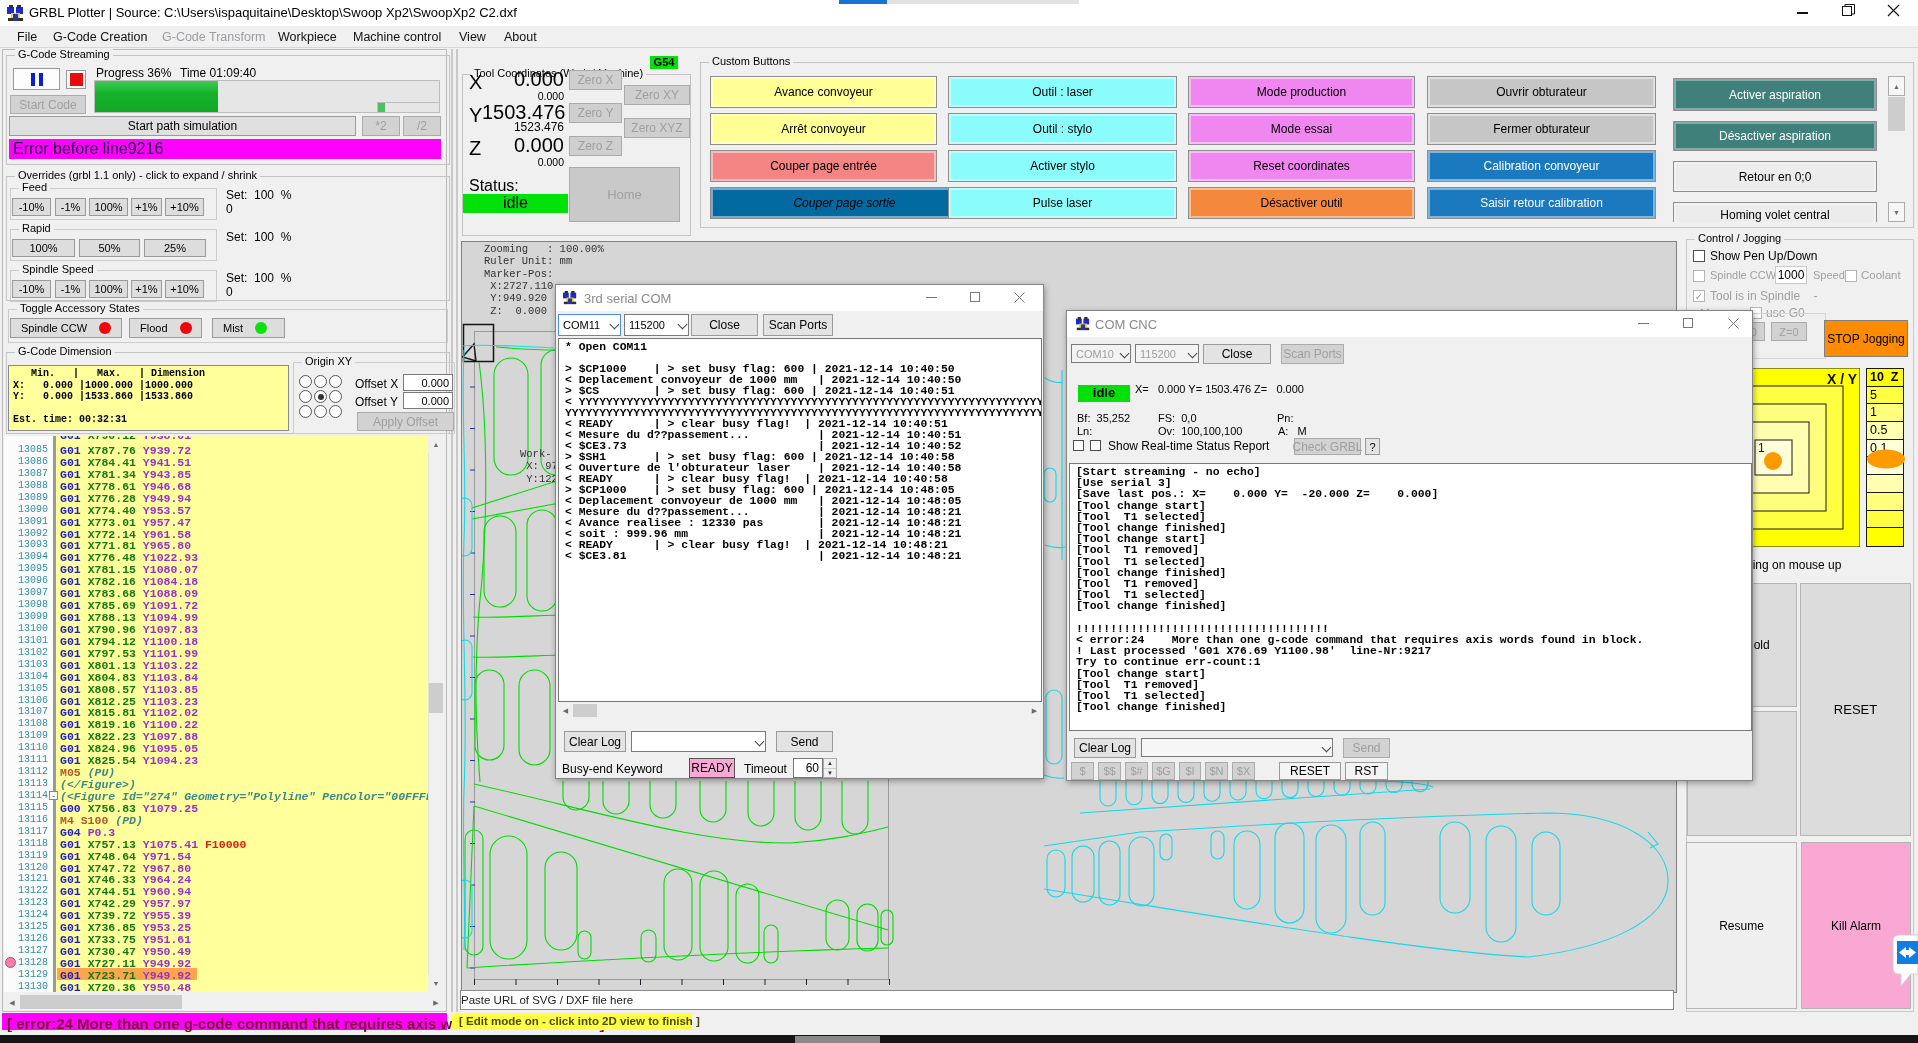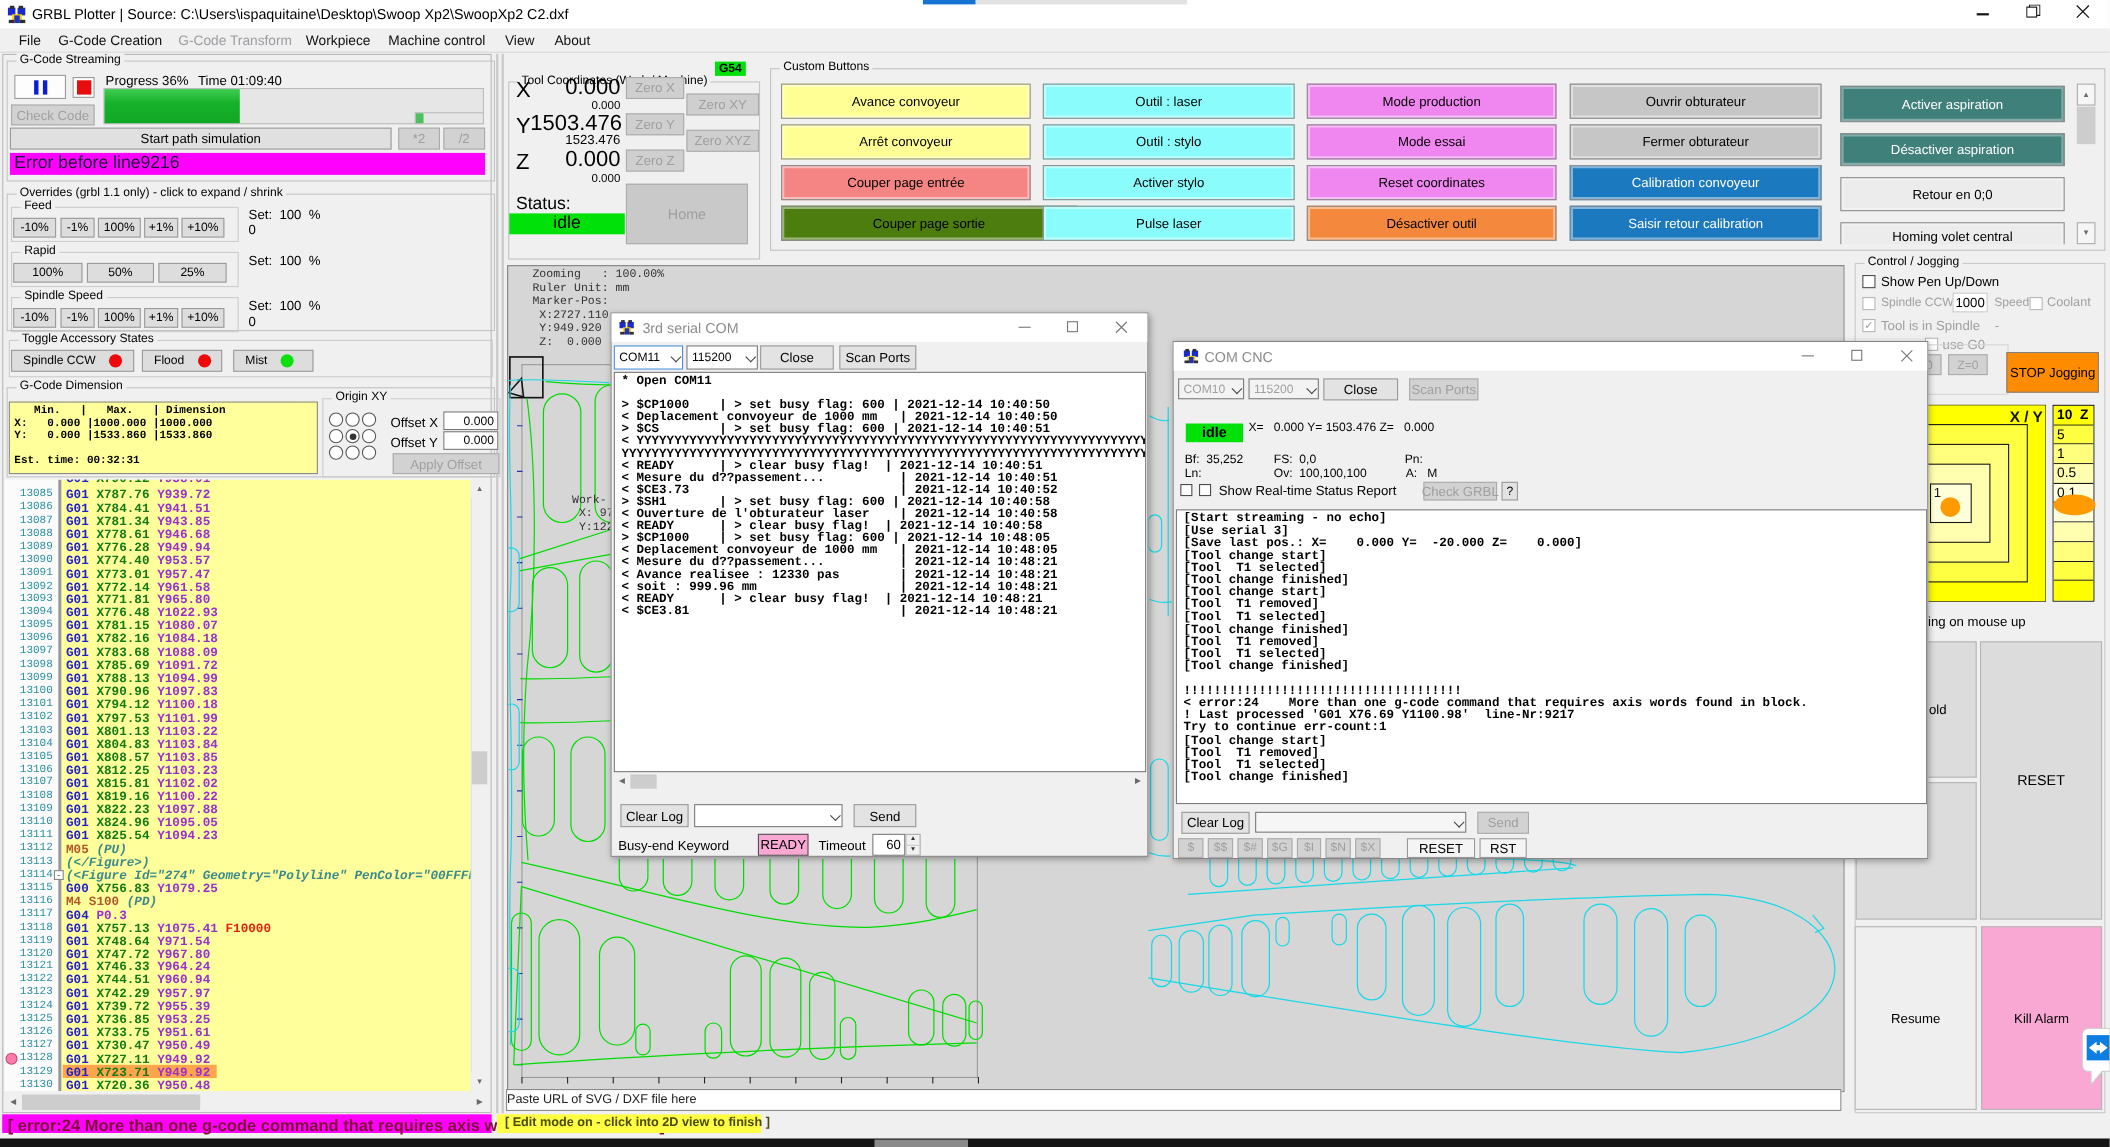--- a/index.html
+++ b/index.html
@@ -72,21 +72,21 @@
   </div>
 <div class="btn" style="left:66px;top:70px;width:20px;height:19px;background:#fdfdfd;">
     <span style="display:inline-block;width:13px;height:13px;background:#e80d0d;"></span>
   </div>
 <div class="txt" style="left:96px;top:66px;">Progress 36%</div>
 <div class="txt" style="left:180px;top:66px;">Time 01:09:40</div>
 <div class="abs" style="left:94px;top:80px;width:346px;height:33px;background:#e6e6e6;border:1px solid #bcbcbc;"></div>
 <div class="abs" style="left:95px;top:81px;width:123px;height:31px;background:linear-gradient(#3ecc52,#16b22b 40%,#11a726);"></div>
 <div class="abs" style="left:377px;top:102px;width:63px;height:11px;background:#e6e6e6;border:1px solid #bcbcbc;"></div>
 <div class="abs" style="left:378px;top:103px;width:7px;height:9px;background:#49c25d;"></div>
-<div class="btn dis" style="left:10px;top:95px;width:76px;height:19px;font-size:12px;">Check Code</div>
+<div class="btn dis" style="left:10px;top:95px;width:76px;height:19px;font-size:12px;">Start Code</div>
 <div class="btn" style="left:9px;top:116px;width:347px;height:20px;font-size:12px;background:#e0e0e0;">Start path simulation</div>
 <div class="btn dis" style="left:362px;top:116px;width:38px;height:20px;font-size:12px;">*2</div>
 <div class="btn dis" style="left:403px;top:116px;width:38px;height:20px;font-size:12px;">/2</div>
 <div class="abs" style="left:9px;top:139px;width:432px;height:20px;background:#ff00ff;"></div>
 <div class="txt" style="left:13px;top:140px;font-size:16px;color:#16163a;">Error before line9216</div>
 <div class="gb" style="left:6px;top:176px;width:444px;height:125px;">
     <span class="lbl">Overrides (grbl 1.1 only) - click to expand / shrink</span>
   </div>
 <div class="gb" style="left:10px;top:188px;width:207px;height:32px;border-color:#cccccc;">
     <span class="lbl">Feed</span>
@@ -390,21 +390,21 @@
 <div class="btn dis" style="left:569px;top:136px;width:53px;height:20px;font-size:12px;background:#cfcfcf;">Zero Z</div>
 <div class="btn dis" style="left:569px;top:167px;width:111px;height:55px;font-size:13px;background:#c9c9c9;">Home</div>
 <div class="txt" style="left:469px;top:177px;font-size:16px;">Status:</div>
 <div class="abs" style="left:463px;top:194px;width:105px;height:19px;background:#00e109;font-size:16px;text-align:center;">idle</div>
 <div class="gb" style="left:700px;top:62px;width:1214px;height:166px;">
     <span class="lbl">Custom Buttons</span>
   </div>
 <div class="btn" style="left:710px;top:76px;width:227px;height:32px;background:#ffff96;color:#000;font-size:12px;border-color:#8e8e8e;box-shadow:inset 0 0 0 2px rgba(255,255,255,.45);">Avance convoyeur</div>
 <div class="btn" style="left:710px;top:113px;width:227px;height:32px;background:#ffff96;color:#000;font-size:12px;border-color:#8e8e8e;box-shadow:inset 0 0 0 2px rgba(255,255,255,.45);">Arrêt convoyeur</div>
 <div class="btn" style="left:710px;top:150px;width:227px;height:32px;background:#f58484;color:#000;font-size:12px;border-color:#8e8e8e;box-shadow:inset 0 0 0 2px rgba(255,255,255,.45);">Couper page entrée</div>
-<div class="btn" style="left:710px;top:187px;width:269px;height:32px;background:#4d7c0f;color:#000;font-size:12px;border-color:#8e8e8e;box-shadow:inset 0 0 0 2px rgba(255,255,255,.45);">Couper page sortie</div>
+<div class="btn" style="left:710px;top:187px;width:269px;height:32px;background:#0369a1;color:#000;font-size:12px;border-color:#8e8e8e;box-shadow:inset 0 0 0 2px rgba(255,255,255,.45);font-style:italic;">Couper page sortie</div>
 <div class="btn" style="left:948px;top:76px;width:229px;height:32px;background:#8afcfc;color:#000;font-size:12px;border-color:#8e8e8e;box-shadow:inset 0 0 0 2px rgba(255,255,255,.45);">Outil : laser</div>
 <div class="btn" style="left:948px;top:113px;width:229px;height:32px;background:#8afcfc;color:#000;font-size:12px;border-color:#8e8e8e;box-shadow:inset 0 0 0 2px rgba(255,255,255,.45);">Outil : stylo</div>
 <div class="btn" style="left:948px;top:150px;width:229px;height:32px;background:#8afcfc;color:#000;font-size:12px;border-color:#8e8e8e;box-shadow:inset 0 0 0 2px rgba(255,255,255,.45);">Activer stylo</div>
 <div class="btn" style="left:948px;top:187px;width:229px;height:32px;background:#8afcfc;color:#000;font-size:12px;border-color:#8e8e8e;box-shadow:inset 0 0 0 2px rgba(255,255,255,.45);">Pulse laser</div>
 <div class="btn" style="left:1188px;top:76px;width:227px;height:32px;background:#f087f0;color:#000;font-size:12px;border-color:#8e8e8e;box-shadow:inset 0 0 0 2px rgba(255,255,255,.45);">Mode production</div>
 <div class="btn" style="left:1188px;top:113px;width:227px;height:32px;background:#f087f0;color:#000;font-size:12px;border-color:#8e8e8e;box-shadow:inset 0 0 0 2px rgba(255,255,255,.45);">Mode essai</div>
 <div class="btn" style="left:1188px;top:150px;width:227px;height:32px;background:#f087f0;color:#000;font-size:12px;border-color:#8e8e8e;box-shadow:inset 0 0 0 2px rgba(255,255,255,.45);">Reset coordinates</div>
 <div class="btn" style="left:1188px;top:187px;width:227px;height:32px;background:#f4883c;color:#000;font-size:12px;border-color:#8e8e8e;box-shadow:inset 0 0 0 2px rgba(255,255,255,.45);">Désactiver outil</div>
 <div class="btn" style="left:1427px;top:76px;width:229px;height:32px;background:#c6c6c6;color:#000;font-size:12px;border-color:#8e8e8e;box-shadow:inset 0 0 0 2px rgba(255,255,255,.45);">Ouvrir obturateur</div>
 <div class="btn" style="left:1427px;top:113px;width:229px;height:32px;background:#c6c6c6;color:#000;font-size:12px;border-color:#8e8e8e;box-shadow:inset 0 0 0 2px rgba(255,255,255,.45);">Fermer obturateur</div>

